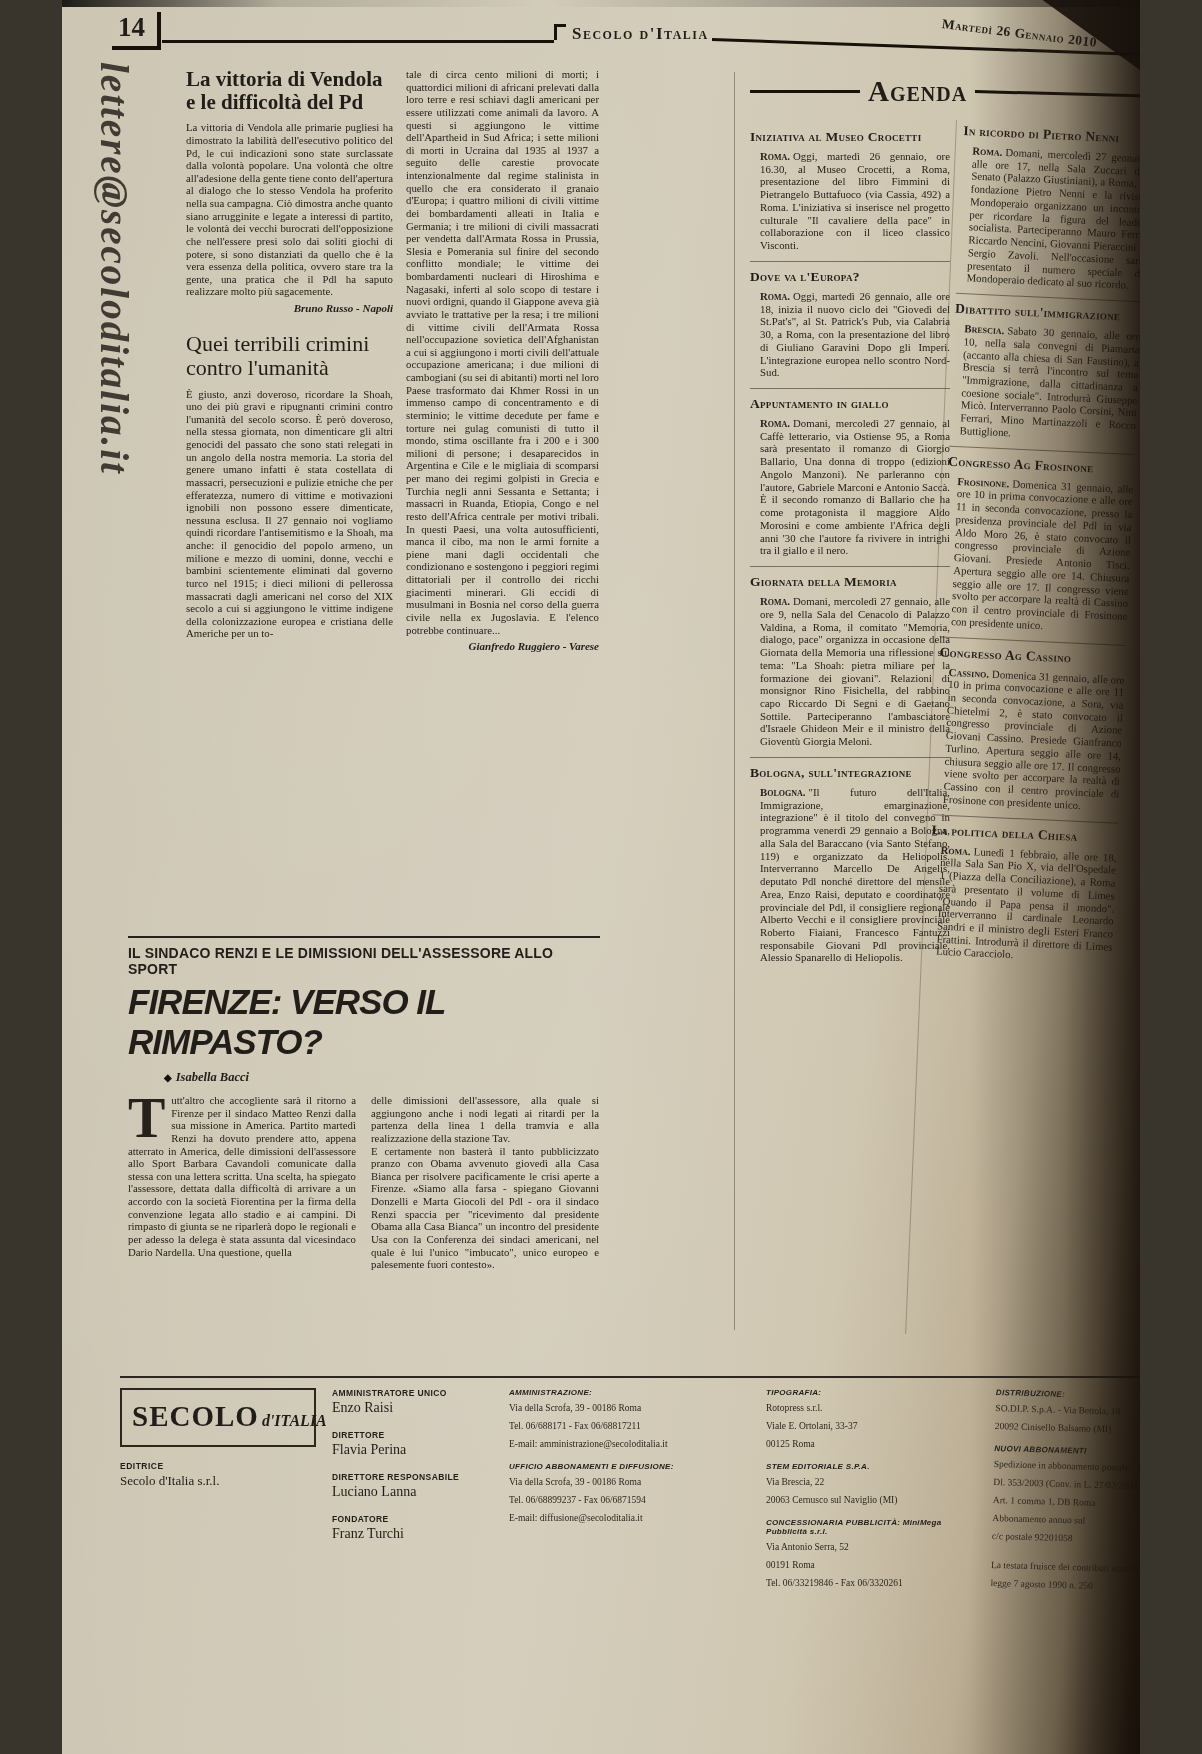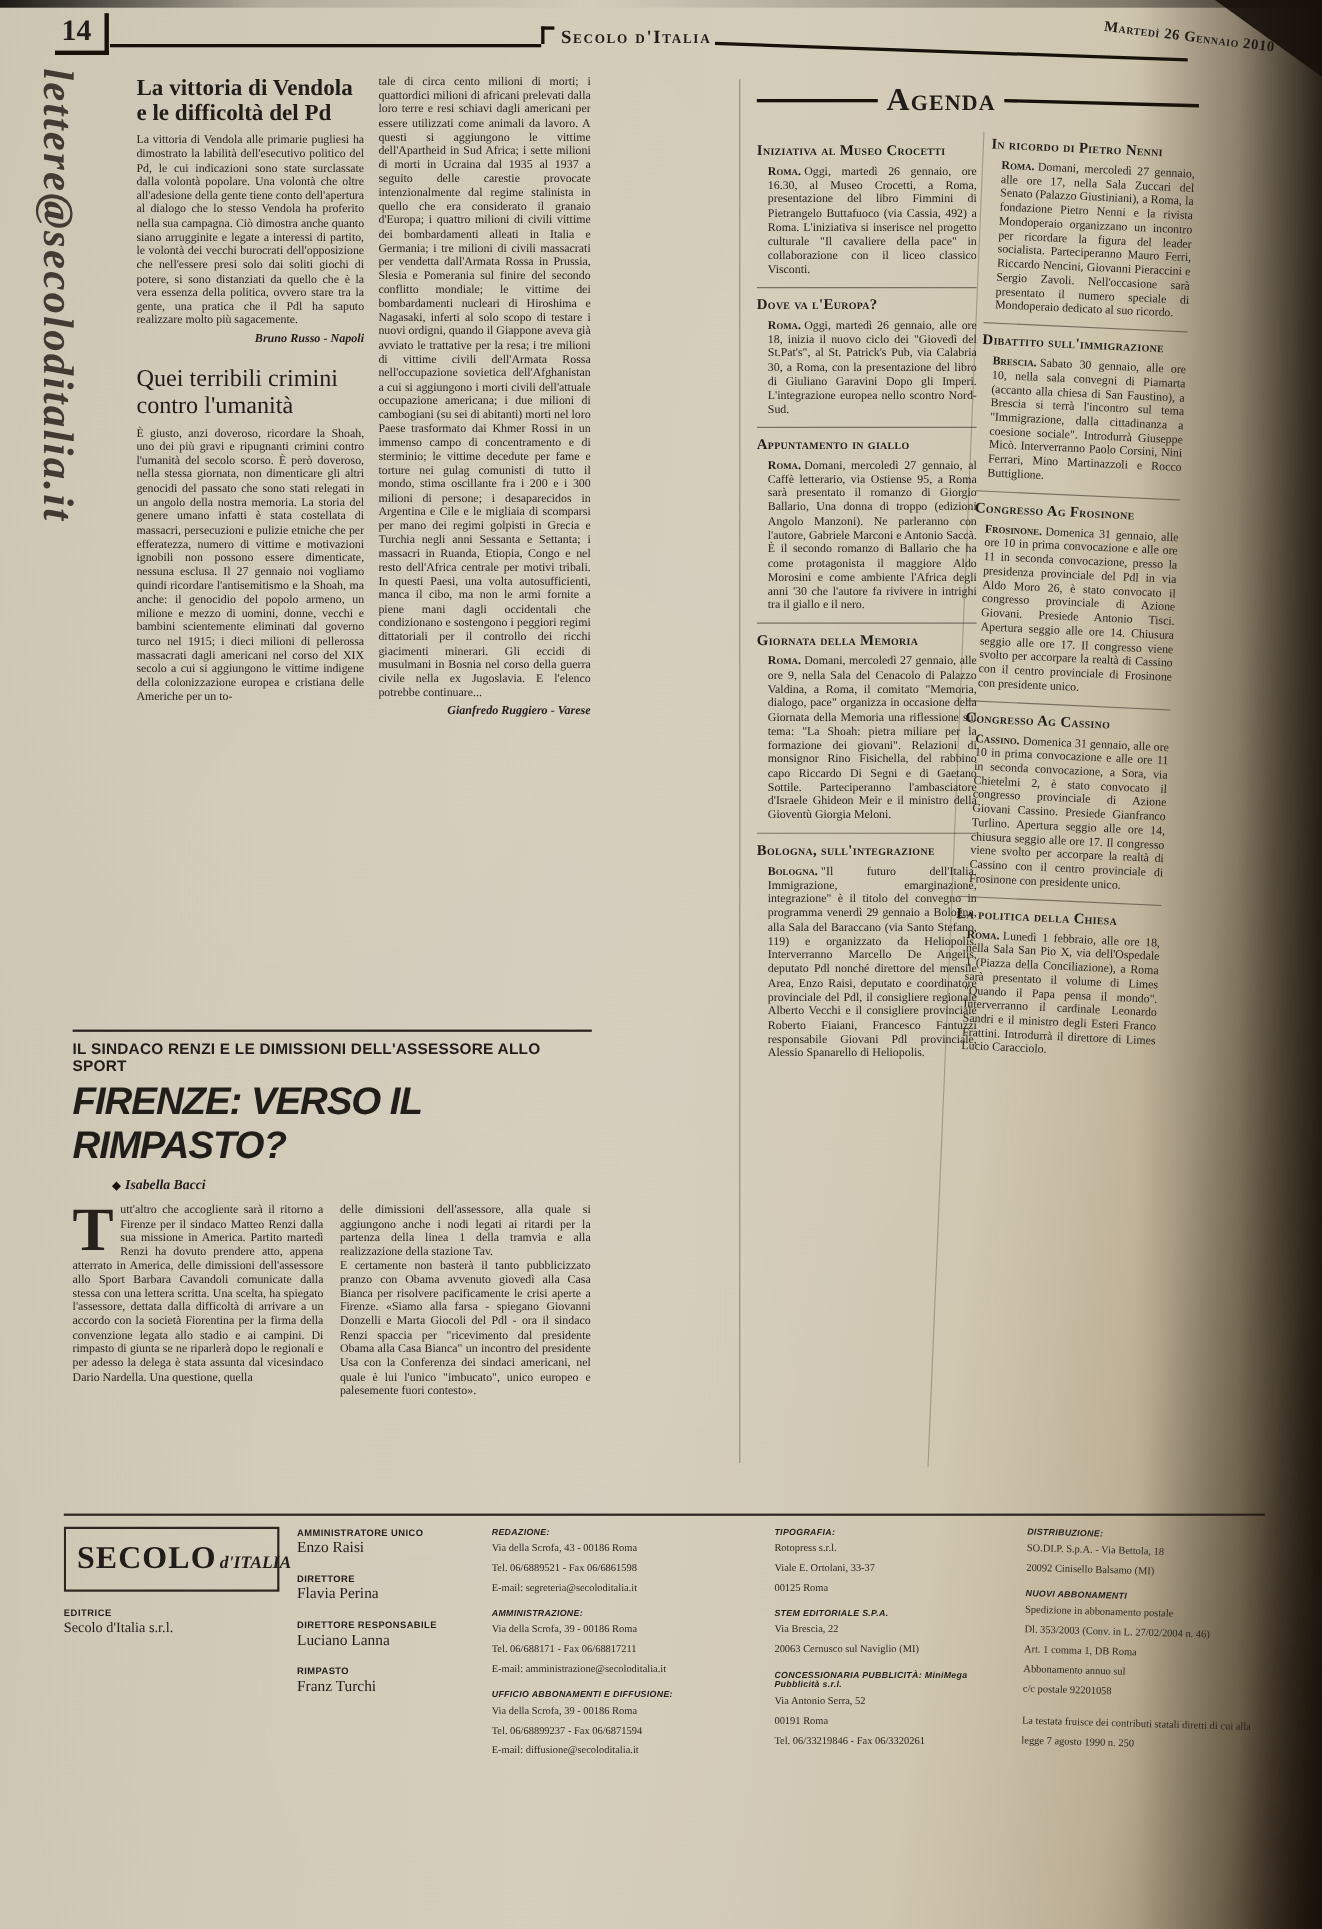--- a/index.html
+++ b/index.html
@@ -1,18 +1,18 @@
 <!DOCTYPE html>
 <html lang="it"><head>
 <meta charset="utf-8">
 <style>
   * { margin:0; padding:0; box-sizing:border-box; }
   html, body { background:#3a352c; }
   .scan {
-    position:relative; width:1202px; height:1754px; margin:0 auto; overflow:hidden;
+    position:relative; width:1078px; height:1754px; margin:0 auto; overflow:hidden;
     background:
       radial-gradient(ellipse at 25% 30%, rgba(255,255,255,0.07), transparent 60%),
       radial-gradient(ellipse at 40% 80%, rgba(255,255,255,0.05), transparent 55%),
       linear-gradient(97deg, #cbc4b1 0%, #d3ccba 50%, #cfc6b0 72%, #bcae94 85%, #8d7f66 93%, #46392a 98%, #1f1710 100%);
     color:#211d18; font-family:"Liberation Serif", serif;
   }
   
   .right-shadow { position:absolute; top:0; right:0; width:170px; height:100%; z-index:6; pointer-events:none;
     background:linear-gradient(to right, rgba(40,30,18,0) 0%, rgba(40,30,18,0.35) 55%, rgba(22,15,8,0.88) 100%); }
   .corner-fold { position:absolute; top:0; right:0; width:150px; height:70px; z-index:7;
@@ -215,32 +215,26 @@
       </div>
       <div class="staff-entry">
         <span class="staff-role">DIRETTORE</span>
         <span class="staff-name">Flavia Perina</span>
       </div>
       <div class="staff-entry">
         <span class="staff-role">DIRETTORE RESPONSABILE</span>
         <span class="staff-name">Luciano Lanna</span>
       </div>
       <div class="staff-entry">
-        <span class="staff-role">RIMPASTO</span>
+        <span class="staff-role">FONDATORE</span>
         <span class="staff-name">Franz Turchi</span>
       </div>
     </div>
 
     <div>
-      <div class="office-entry">
-        <span class="small-label">REDAZIONE:</span>
-        <span class="small-text">Via della Scrofa, 43 - 00186 Roma
-Tel. 06/6889521 - Fax 06/6861598
-E-mail: segreteria@secoloditalia.it</span>
-      </div>
       <div class="office-entry">
         <span class="small-label">AMMINISTRAZIONE:</span>
         <span class="small-text">Via della Scrofa, 39 - 00186 Roma
 Tel. 06/688171 - Fax 06/68817211
 E-mail: amministrazione@secoloditalia.it</span>
       </div>
       <div class="office-entry">
         <span class="small-label">UFFICIO ABBONAMENTI E DIFFUSIONE:</span>
         <span class="small-text">Via della Scrofa, 39 - 00186 Roma
 Tel. 06/68899237 - Fax 06/6871594

